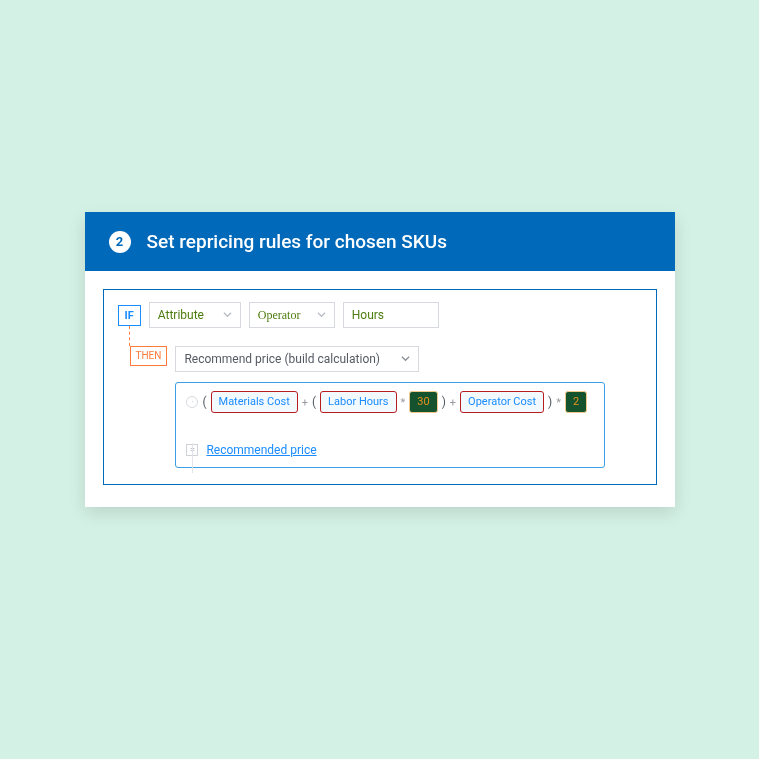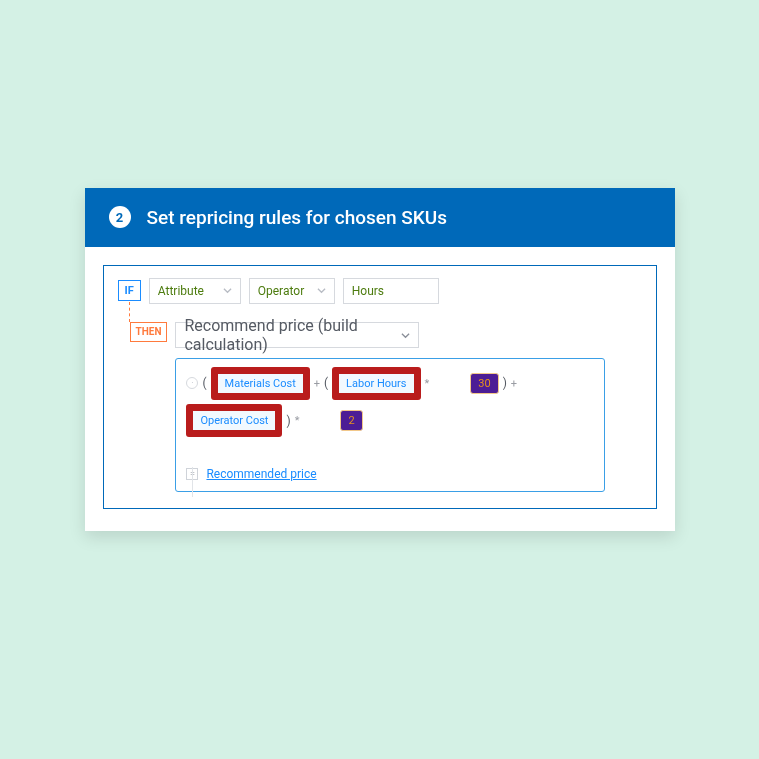--- a/index.html
+++ b/index.html
@@ -64,38 +64,38 @@
   font-size: 11px;
   font-weight: 700;
   padding: 4px 6px;
   background: #ffffff;
   line-height: 1;
 }
 .tag-then {
   border: 1px solid #ff7a3d;
   color: #ff7a3d;
   font-size: 10px;
-  font-weight: 700;
+  font-weight: 400;
   padding: 4px 5px;
   background: #ffffff;
   line-height: 1;
 }
 .select-box {
   border: 1px solid #d6d9de;
   background: #ffffff;
   height: 26px;
   display: flex;
   align-items: center;
   padding: 0 8px;
   font-size: 12px;
   color: #4d7c0f;
   position: relative;
 }
 .select-box.attribute { width: 92px; }
-.select-box.operator { width: 86px; }
+.select-box.operator { width: 86px; font-family: Liberation Serif, serif; }
 .select-box.value { width: 96px; }
 .chevron {
   position: absolute;
   right: 8px;
   color: #b8bcc4;
 }
 .then-row {
   display: flex;
   align-items: flex-start;
   gap: 8px;
@@ -113,21 +113,21 @@
   margin-left: 12px;
 }
 .action-select {
   border: 1px solid #d6d9de;
   background: #ffffff;
   height: 26px;
   width: 244px;
   display: flex;
   align-items: center;
   padding: 0 8px;
-  font-size: 16px;
+  font-size: 12px;
   color: #555a63;
   position: relative;
   margin-bottom: 10px;
 }
 .formula-box {
   border: 1px solid #3a9fe6;
   border-radius: 3px;
   width: 430px;
   padding: 8px 10px 10px 10px;
 }
@@ -145,29 +145,28 @@
   font-size: 11px;
 }
 .paren { color: #555a63; font-size: 12px; }
 .token {
   border-radius: 3px;
   padding: 3px 7px;
   font-size: 11px;
   line-height: 1.2;
 }
 .token.var {
-  border: 7px solid #b91c1c;
+  border: 1px solid #b91c1c;
   background: #f2f9ff;
   color: #1a8cff;
 }
 .token.num {
   border: 1px solid #f2c88a;
-  background: #4c1d95;
+  background: #14532d;
   color: #e6911f;
-  margin-left: 37px;
 }
 .result-line {
   display: flex;
   align-items: center;
   gap: 8px;
 }
 .eq-badge {
   width: 12px;
   height: 12px;
   border: 1px solid #cfd3d9;

